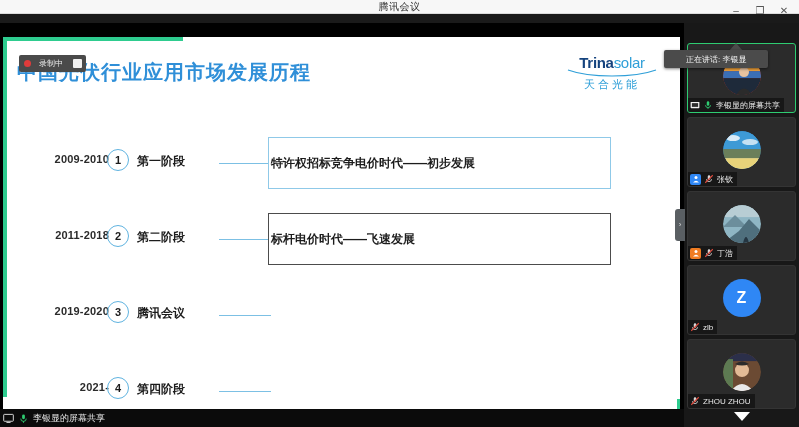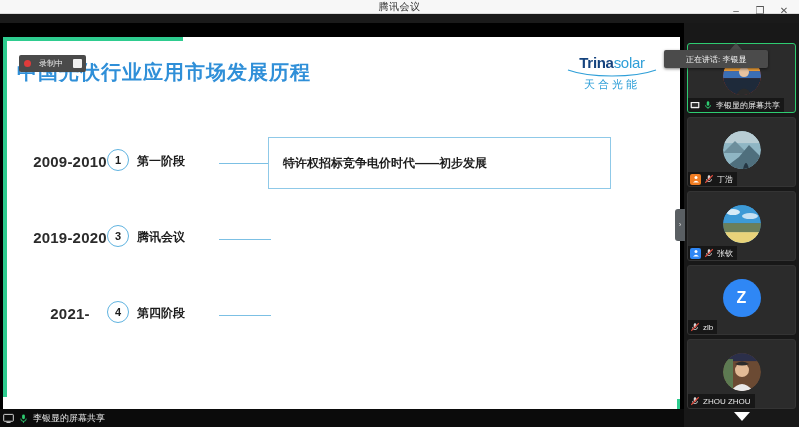--- a/index.html
+++ b/index.html
@@ -55,41 +55,41 @@
   .logo-main .t1 { color: #15437e; margin-top: 28px; }
   .logo-main .t2 { color: #2f9fd8; font-weight: normal; }
   .logo-swoosh { position: relative; height: 8px; }
   .logo-swoosh svg { position: absolute; left: 0; top: -1px; }
   .logo-cn { font-size: 11px; color: #2f9fd8; letter-spacing: 3px; margin-top: -1px; }
 
   
   .rows { position: absolute; left: 0; top: 88px; width: 677px; }
   .row { position: relative; height: 76px; }
   .row .year {
-    position: absolute; left: 28px; top: 28px; width: 78px; text-align: center;
-    font-size: 15px; font-weight: bold; color: #2b2b2b; letter-spacing: .2px;
+    position: absolute; left: 28px; top: 28px; width: 78px; text-align: right;
+    font-size: 11px; font-weight: bold; color: #2b2b2b; letter-spacing: .2px;
   }
   .row .num {
     position: absolute; left: 104px; top: 24px;
     width: 22px; height: 22px; border-radius: 50%;
     border: 1.4px solid #5fb3e0; color: #1c1c1c;
     font-size: 11px; font-weight: bold;
     display: flex; align-items: center; justify-content: center;
   }
   .row .phase {
     position: absolute; left: 134px; top: 28px;
     font-size: 12px; font-weight: bold; color: #1c1c1c; white-space: nowrap;
   }
   .row .connector {
     position: absolute; left: 216px; top: 38px; width: 52px; height: 1px; background: #7cc0e4;
   }
   .row .box {
     position: absolute; left: 265px; top: 12px; width: 343px; height: 52px;
     border: 1px solid #8fc9e8; background: #fff;
-    display: flex; align-items: center; padding-left: 14px;
+    display: flex; align-items: center; padding-left: 2px;
   }
   .row .box.dark { border-color: #4c4c4c; }
   .row .box-text { font-size: 12px; font-weight: bold; color: #1c1c1c; white-space: nowrap; }
 
   
   .slide-footer {
     position: absolute; left: 0; bottom: 0; width: 677px; height: 18px;
     background: linear-gradient(90deg,#aede46 0%, #d8e86a 18%, #e8ef9a 32%, #9fd8c0 58%, #35bcdf 84%, #1fb6e0 100%);
   }
   .slide-footer .copy {
@@ -205,20 +205,29 @@
         <div class="row">
           <div class="year">2009-2010</div>
           <div class="num">1</div>
           <div class="phase">第一阶段</div>
           <div class="connector"></div>
           <div class="box">
             <div class="box-text">特许权招标竞争电价时代——初步发展</div>
           </div>
         </div>
 
+        <div class="row">
+          <div class="year">2011-2018</div>
+          <div class="num">2</div>
+          <div class="phase">第二阶段</div>
+          <div class="connector"></div>
+          <div class="box dark">
+            <div class="box-text">标杆电价时代——飞速发展</div>
+          </div>
+        </div>
 
         <div class="row">
           <div class="year">2019-2020</div>
           <div class="num">3</div>
           <div class="phase">腾讯会议</div>
           <div class="connector"></div>
         </div>
 
         <div class="row">
           <div class="year">2021-</div>
@@ -293,53 +302,20 @@
             <rect x="7.3" y="12" width="1.4" height="2.2" fill="#2ecc71"></rect>
           </svg>
           <div class="tile-name">李银显的屏幕共享</div>
         </div>
       </div>
 
       <div class="tile">
         <div class="avatar">
           <svg viewBox="0 0 38 38" width="38" height="38">
             <defs>
-                <clipPath id="c2">
-                  <circle cx="19" cy="19" r="19"></circle>
-                </clipPath>
-              </defs>
-            <g clip-path="url(#c2)">
-              <rect width="38" height="38" fill="#8fb6c4"></rect>
-              <rect width="38" height="12" fill="#b8cdd4"></rect>
-              <path d="M0 22 L12 10 L24 22 Z" fill="#6c8e9c"></path>
-              <path d="M16 26 L26 14 L38 26 L38 38 L0 38 Z" fill="#4f6f7d"></path>
-              <path d="M20 38 q3 -12 6 0 z" fill="#253642"></path>
-            </g>
-          </svg>
-        </div>
-        <div class="tile-bar">
-          <div class="badge-sq orange">
-            <svg width="8" height="8" viewBox="0 0 16 16">
-                <circle cx="8" cy="5" r="3" fill="#fff"></circle>
-                <path d="M2 15 q6 -7 12 0 z" fill="#fff"></path>
-              </svg>
-          </div>
-          <svg class="mini-icon" viewBox="0 0 16 16">
-            <rect x="6" y="2" width="4" height="7" rx="2" fill="#d8d8d8"></rect>
-            <path d="M4 8.2a4 4 0 0 0 8 0" fill="none" stroke="#d8d8d8" stroke-width="1.3"></path>
-            <line x1="2" y1="14" x2="14" y2="2" stroke="#e04a3c" stroke-width="1.8"></line>
-          </svg>
-          <div class="tile-name">丁浩</div>
-        </div>
-      </div>
-
-      <div class="tile">
-        <div class="avatar">
-          <svg viewBox="0 0 38 38" width="38" height="38">
-            <defs>
                 <clipPath id="c3">
                   <circle cx="19" cy="19" r="19"></circle>
                 </clipPath>
               </defs>
             <g clip-path="url(#c3)">
               <rect width="38" height="38" fill="#2e7bbd"></rect>
               <rect width="38" height="18" fill="#3d9ad6"></rect>
               <ellipse cx="10" cy="7" rx="7" ry="3" fill="#ffffff" opacity=".8"></ellipse>
               <ellipse cx="27" cy="11" rx="8" ry="3" fill="#ffffff" opacity=".7"></ellipse>
               <rect y="18" width="38" height="9" fill="#6b7f5a"></rect>
@@ -353,20 +329,53 @@
                 <circle cx="8" cy="5" r="3" fill="#fff"></circle>
                 <path d="M2 15 q6 -7 12 0 z" fill="#fff"></path>
               </svg>
           </div>
           <svg class="mini-icon" viewBox="0 0 16 16">
             <rect x="6" y="2" width="4" height="7" rx="2" fill="#d8d8d8"></rect>
             <path d="M4 8.2a4 4 0 0 0 8 0" fill="none" stroke="#d8d8d8" stroke-width="1.3"></path>
             <line x1="2" y1="14" x2="14" y2="2" stroke="#e04a3c" stroke-width="1.8"></line>
           </svg>
           <div class="tile-name">张钦</div>
+        </div>
+      </div>
+
+      <div class="tile">
+        <div class="avatar">
+          <svg viewBox="0 0 38 38" width="38" height="38">
+            <defs>
+                <clipPath id="c2">
+                  <circle cx="19" cy="19" r="19"></circle>
+                </clipPath>
+              </defs>
+            <g clip-path="url(#c2)">
+              <rect width="38" height="38" fill="#8fb6c4"></rect>
+              <rect width="38" height="12" fill="#b8cdd4"></rect>
+              <path d="M0 22 L12 10 L24 22 Z" fill="#6c8e9c"></path>
+              <path d="M16 26 L26 14 L38 26 L38 38 L0 38 Z" fill="#4f6f7d"></path>
+              <path d="M20 38 q3 -12 6 0 z" fill="#253642"></path>
+            </g>
+          </svg>
+        </div>
+        <div class="tile-bar">
+          <div class="badge-sq orange">
+            <svg width="8" height="8" viewBox="0 0 16 16">
+                <circle cx="8" cy="5" r="3" fill="#fff"></circle>
+                <path d="M2 15 q6 -7 12 0 z" fill="#fff"></path>
+              </svg>
+          </div>
+          <svg class="mini-icon" viewBox="0 0 16 16">
+            <rect x="6" y="2" width="4" height="7" rx="2" fill="#d8d8d8"></rect>
+            <path d="M4 8.2a4 4 0 0 0 8 0" fill="none" stroke="#d8d8d8" stroke-width="1.3"></path>
+            <line x1="2" y1="14" x2="14" y2="2" stroke="#e04a3c" stroke-width="1.8"></line>
+          </svg>
+          <div class="tile-name">丁浩</div>
         </div>
       </div>
 
       <div class="tile">
         <div class="avatar letter">Z</div>
         <div class="tile-bar">
           <svg class="mini-icon" viewBox="0 0 16 16">
             <rect x="6" y="2" width="4" height="7" rx="2" fill="#d8d8d8"></rect>
             <path d="M4 8.2a4 4 0 0 0 8 0" fill="none" stroke="#d8d8d8" stroke-width="1.3"></path>
             <line x1="2" y1="14" x2="14" y2="2" stroke="#e04a3c" stroke-width="1.8"></line>

